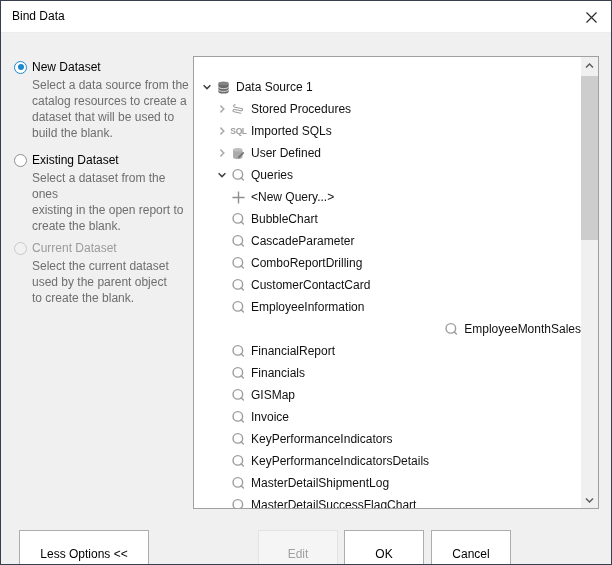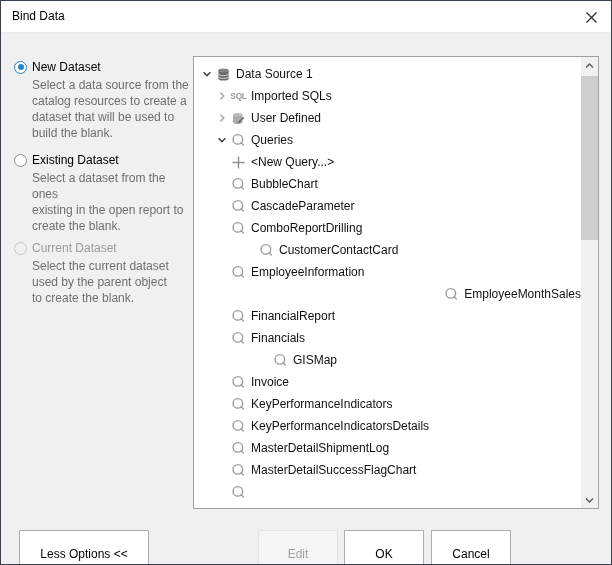--- a/index.html
+++ b/index.html
@@ -19,21 +19,21 @@
   .radio.checked{border:1.5px solid var(--accent);}
   .radio.checked::after{content:"";position:absolute;left:50%;top:50%;width:6px;height:6px;margin:-3px 0 0 -3px;
          border-radius:50%;background:var(--accent);}
   .radio.disabled{border:1px solid #c9c9c9;background:#f1f1f1;}
   .option-label{margin-left:5px;color:#000;}
   .option-label.disabled{color:var(--disabled-text);}
   .option-desc{margin:3px 0 0 18px;color:var(--text2);line-height:16px;white-space:pre-line;}
   
   .tree-panel{position:absolute;left:192px;top:55px;width:406px;height:453px;box-sizing:border-box;
               background:#fff;border:1px solid var(--panel-border);}
-  .tree-body{position:absolute;left:0;top:0;right:17px;bottom:0;overflow:hidden;padding-top:6px;}
+  .tree-body{position:absolute;left:0;top:0;right:17px;bottom:0;overflow:hidden;padding-top:19px;}
   .tree-row{display:flex;align-items:center;height:22px;cursor:default;}
   .twisty{width:10px;height:10px;margin-right:4px;flex:0 0 10px;display:flex;align-items:center;justify-content:center;}
   .tree-icon{width:15px;height:15px;margin-right:5px;flex:0 0 15px;display:flex;align-items:center;justify-content:center;}
   .tree-label{color:#111;white-space:nowrap;}
   .sql{font-weight:bold;font-size:8.5px;letter-spacing:-0.4px;color:#9e9e9e;}
   
   .scrollbar{position:absolute;right:0;top:0;bottom:0;width:17px;background:var(--sb-track);}
   .sb-btn{position:absolute;left:0;width:17px;height:17px;display:flex;align-items:center;justify-content:center;}
   .sb-up{top:0;} .sb-down{bottom:0;}
   .sb-thumb{position:absolute;left:0;top:19px;width:17px;height:164px;background:var(--sb-thumb);}
@@ -113,20 +113,33 @@
           </span>
           <span class="tree-label">Data Source 1</span>
         </div>
         <div class="tree-row" style="padding-left: 23px;">
           <span class="twisty">
             <svg width="10" height="10" viewBox="0 0 10 10">
               <path d="M3.4 1.6 L6.8 5 L3.4 8.4" fill="none" stroke="#ababab" stroke-width="1.5"></path>
             </svg>
           </span>
           <span class="tree-icon">
+            <svg width="15" height="15" viewBox="0 0 16 16" fill="none" stroke="#9c9c9c" stroke-width="1.1" stroke-linecap="round">
+      <path d="M4.6 3.1 c-1.9-.4-2.6 2-.7 2.4 l7.3 1.5 c1.9.4 1.2 2.8-.7 2.4 l-6.6-1.4 c-1.9-.4-2.6 2-.7 2.4 l7.3 1.5"></path>
+            </svg>
+          </span>
+          <span class="tree-label">Stored Procedures</span>
+        </div>
+        <div class="tree-row" style="padding-left: 23px;">
+          <span class="twisty">
+            <svg width="10" height="10" viewBox="0 0 10 10">
+              <path d="M3.4 1.6 L6.8 5 L3.4 8.4" fill="none" stroke="#ababab" stroke-width="1.5"></path>
+            </svg>
+          </span>
+          <span class="tree-icon">
             <span class="sql">SQL</span>
           </span>
           <span class="tree-label">Imported SQLs</span>
         </div>
         <div class="tree-row" style="padding-left: 23px;">
           <span class="twisty">
             <svg width="10" height="10" viewBox="0 0 10 10">
               <path d="M3.4 1.6 L6.8 5 L3.4 8.4" fill="none" stroke="#ababab" stroke-width="1.5"></path>
             </svg>
           </span>
@@ -181,21 +194,21 @@
         </div>
         <div class="tree-row" style="padding-left: 37px;">
           <span class="tree-icon">
             <svg width="15" height="15" viewBox="0 0 16 16">
       <circle cx="7.3" cy="6.8" r="5.1" fill="none" stroke="#9c9c9c" stroke-width="1.5"></circle>
       <line x1="10.8" y1="10.4" x2="13.2" y2="12.8" stroke="#9c9c9c" stroke-width="1.5" stroke-linecap="round"></line>
             </svg>
           </span>
           <span class="tree-label">ComboReportDrilling</span>
         </div>
-        <div class="tree-row" style="padding-left: 37px; margin-left: 28px;">
+        <div class="tree-row" style="padding-left: 37px;">
           <span class="tree-icon">
             <svg width="15" height="15" viewBox="0 0 16 16">
       <circle cx="7.3" cy="6.8" r="5.1" fill="none" stroke="#9c9c9c" stroke-width="1.5"></circle>
       <line x1="10.8" y1="10.4" x2="13.2" y2="12.8" stroke="#9c9c9c" stroke-width="1.5" stroke-linecap="round"></line>
             </svg>
           </span>
           <span class="tree-label">CustomerContactCard</span>
         </div>
         <div class="tree-row" style="padding-left: 37px;">
           <span class="tree-icon">
@@ -226,21 +239,21 @@
         </div>
         <div class="tree-row" style="padding-left: 37px;">
           <span class="tree-icon">
             <svg width="15" height="15" viewBox="0 0 16 16">
       <circle cx="7.3" cy="6.8" r="5.1" fill="none" stroke="#9c9c9c" stroke-width="1.5"></circle>
       <line x1="10.8" y1="10.4" x2="13.2" y2="12.8" stroke="#9c9c9c" stroke-width="1.5" stroke-linecap="round"></line>
             </svg>
           </span>
           <span class="tree-label">Financials</span>
         </div>
-        <div class="tree-row" style="padding-left: 37px; margin-left: 42px;">
+        <div class="tree-row" style="padding-left: 37px;">
           <span class="tree-icon">
             <svg width="15" height="15" viewBox="0 0 16 16">
       <circle cx="7.3" cy="6.8" r="5.1" fill="none" stroke="#9c9c9c" stroke-width="1.5"></circle>
       <line x1="10.8" y1="10.4" x2="13.2" y2="12.8" stroke="#9c9c9c" stroke-width="1.5" stroke-linecap="round"></line>
             </svg>
           </span>
           <span class="tree-label">GISMap</span>
         </div>
         <div class="tree-row" style="padding-left: 37px;">
           <span class="tree-icon">

